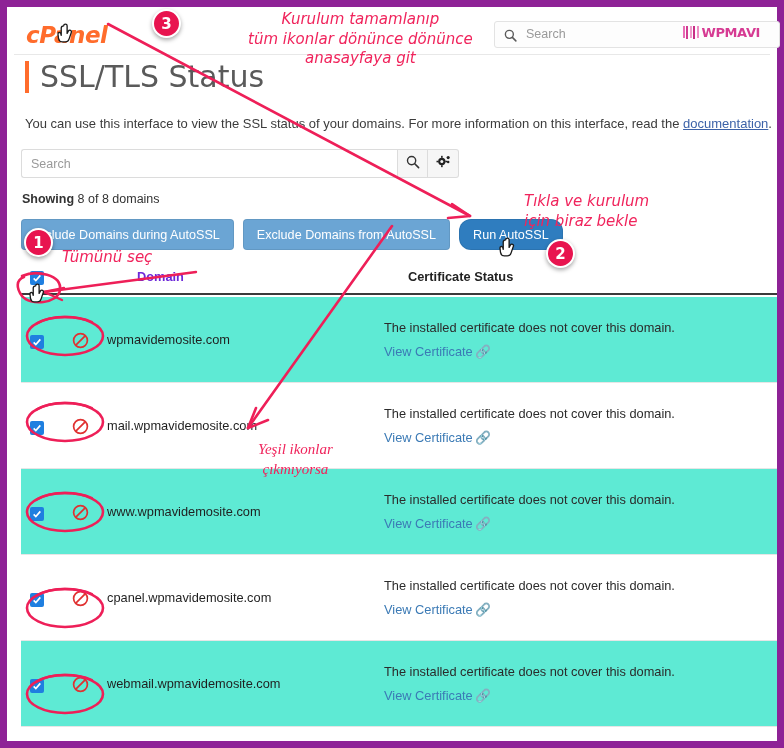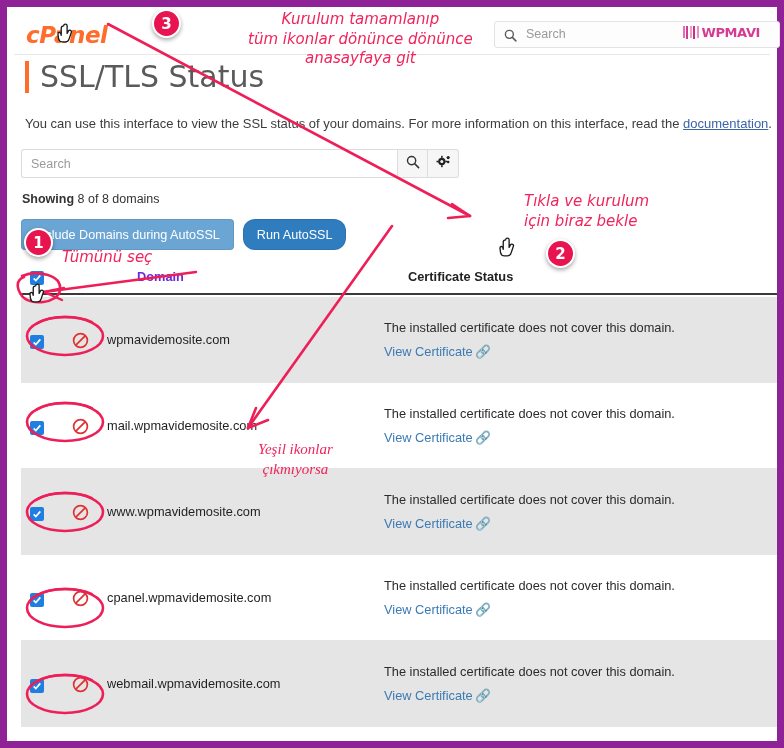--- a/index.html
+++ b/index.html
@@ -117,21 +117,21 @@
   .thead .chk{position:absolute;left:9px;top:6px;}
   .thead .c-domain{position:absolute;left:86px;top:4px;font-size:12.8px;font-weight:bold;color:#6d28d9;padding-left:30px;}
   .thead .c-status{position:absolute;left:371px;top:4px;font-size:12.8px;font-weight:bold;color:#222;margin-left:16px;}
   .thead .rule{position:absolute;left:0;bottom:0;width:756px;height:2px;background:#3a3a3a;}
 
   .tbody{position:absolute;left:14px;top:290px;width:756px;}
   .trow{
     position:relative;width:756px;height:86px;
     border-bottom:1px solid #e6e6e6;box-sizing:border-box;
   }
-  .trow.shade{background:#e5e5e5;}
+  .trow.shade{background:#5eead4;}
   .trow.plain{background:#ffffff;}
   .trow .cb{position:absolute;left:9px;top:38px;}
   .trow .stat-icon{position:absolute;left:51px;top:35px;}
   .trow .dom{position:absolute;left:86px;top:35px;font-size:12.8px;color:#1f1f1f;}
   .trow .msg{position:absolute;left:363px;top:23px;font-size:12.8px;color:#2b2b2b;}
   .trow .vc{position:absolute;left:363px;top:47px;font-size:12.8px;color:#3b7ab5;cursor:pointer;}
   .trow .vc .ext{margin-left:3px;}
 
   
   .cbx{
@@ -238,20 +238,21 @@
       </div>
     </div>
 
     <div class="showing">
       <b>Showing</b>
       <span>8 of 8 domains</span>
     </div>
 
     <div class="actions">
       <div class="abtn light">Include Domains during AutoSSL</div>
+      <div class="abtn light">Exclude Domains from AutoSSL</div>
       <div class="abtn dark">Run AutoSSL</div>
     </div>
 
     <div class="thead">
       <div class="chk">
         <div class="cbx">
           <svg width="10" height="10" viewBox="0 0 12 12">
               <polyline points="2,6.4 4.6,9 10,2.8" fill="none" stroke="#fff" stroke-width="2"></polyline>
             </svg>
         </div>

